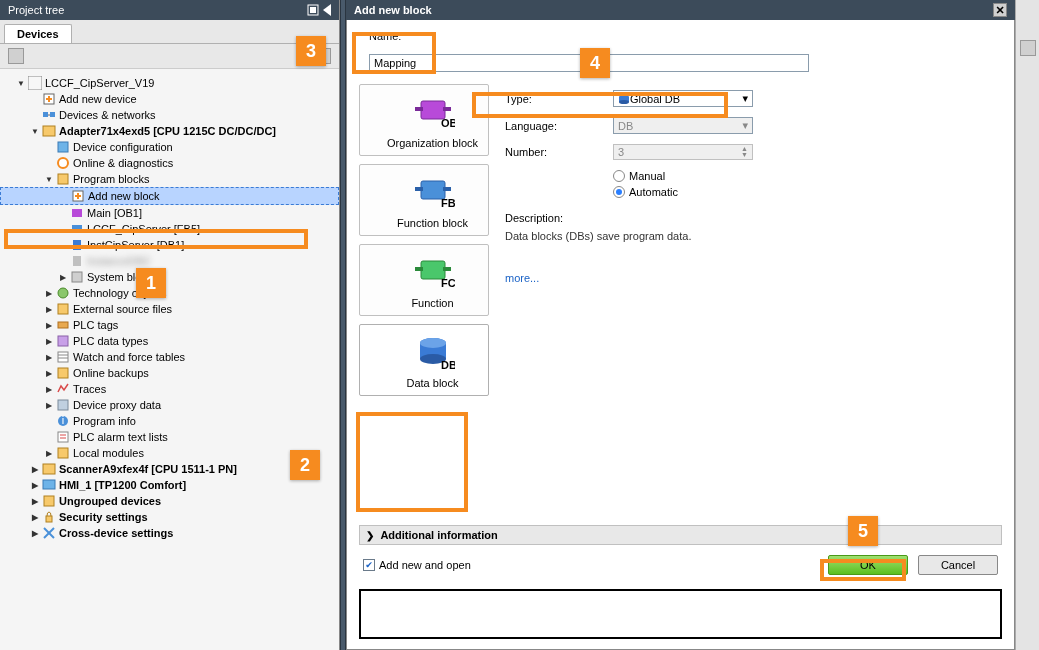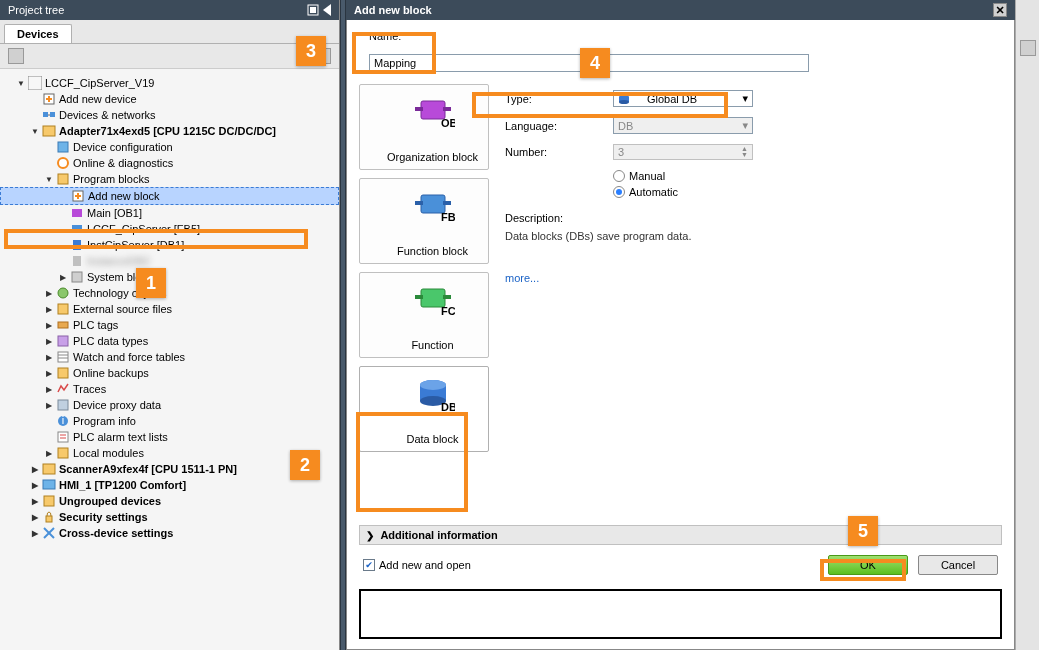--- a/index.html
+++ b/index.html
@@ -24,21 +24,21 @@
 .divider { width: 6px; background: #495a6b; border-left: 1px solid #2a3540; border-right: 1px solid #2a3540; }
 .right-pane { flex: 1; display: flex; flex-direction: column; position: relative; }
 .dialog-title { background: #3c4b5a; color: #fff; padding: 3px 8px; font-weight: bold; display: flex; justify-content: space-between; align-items: center; }
 .close-btn { width: 14px; height: 14px; background: #d0d0d0; color: #000; display: flex; align-items: center; justify-content: center; font-weight: bold; cursor: pointer; border: 1px solid #888; }
 .dialog-body { flex: 1; background: #fff; padding: 10px 12px; display: flex; flex-direction: column; border: 1px solid #888; border-top: none; }
 .name-row { display: flex; flex-direction: column; gap: 12px; margin-bottom: 12px; margin-left: 10px; }
 .name-label { font-weight: normal; }
 .name-input { width: 440px; border: 1px solid #8a9cac; padding: 2px 4px; background: #fff; }
 .block-area { display: flex; gap: 16px; flex: 1; }
 .block-grid { display: flex; flex-direction: column; gap: 8px; width: 130px; }
-.block-tile { background: #fdfdfd; border: 1px solid #c0c0c0; border-radius: 2px; text-align: center; padding: 8px 4px 6px 21px; cursor: pointer; display: flex; flex-direction: column; align-items: center; gap: 18px; }
+.block-tile { background: #fdfdfd; border: 1px solid #c0c0c0; border-radius: 2px; text-align: center; padding: 8px 4px 6px 21px; cursor: pointer; display: flex; flex-direction: column; align-items: center; gap: 4px; }
 .block-tile.selected { background: #fff; border: 1px solid #b0b0b0; }
 .block-icon { width: 44px; height: 40px; display: flex; align-items: center; justify-content: center; position: relative; }
 .block-tile-label { font-size: 11px; }
 .form-area { flex: 1; padding-top: 6px; }
 .form-row { display: flex; align-items: center; margin-bottom: 10px; gap: 8px; }
 .form-label { width: 100px; }
 .form-select { width: 140px; border: 1px solid #8a9cac; padding: 1px 4px; background: #fff; display: flex; align-items: center; gap: 4px; justify-content: space-between; }
 .form-select.disabled { background: #efefef; color: #888; }
 .spinner { width: 140px; border: 1px solid #c0c0c0; background: #efefef; color: #888; padding: 1px 4px; display: flex; justify-content: space-between; }
 .radio-row { display: flex; align-items: center; gap: 4px; margin-left: 108px; margin-bottom: 4px; }
@@ -428,21 +428,21 @@
                 </svg>
             </div>
             <div class="block-tile-label">Data block</div>
           </div>
         </div>
 
         <div class="form-area">
           <div class="form-row">
             <span class="form-label">Type:</span>
             <div class="form-select">
-              <span style="display:flex;align-items:center;gap:17px">
+              <span style="display:flex;align-items:center;gap:0">
                   <svg width="12" height="12">
                     <ellipse cx="6" cy="4" rx="5" ry="2" fill="#3a7bd5"></ellipse>
                     <rect x="1" y="4" width="10" height="5" fill="#3a7bd5"></rect>
                     <ellipse cx="6" cy="9" rx="5" ry="2" fill="#2a5ba5"></ellipse>
                   </svg>
                   <span>Global DB</span>
                 </span>
               <span>▾</span>
             </div>
           </div>

